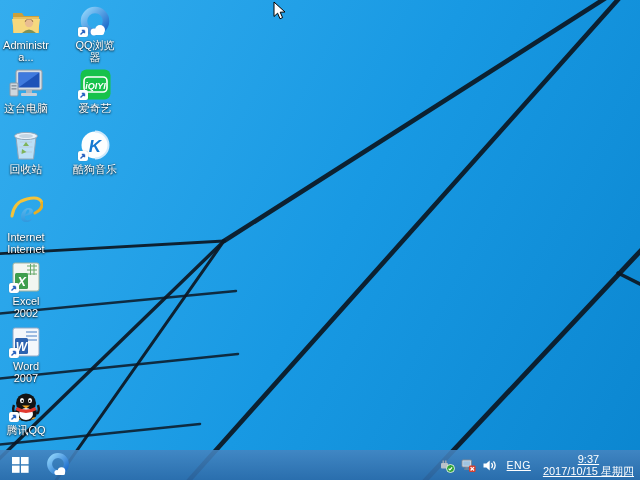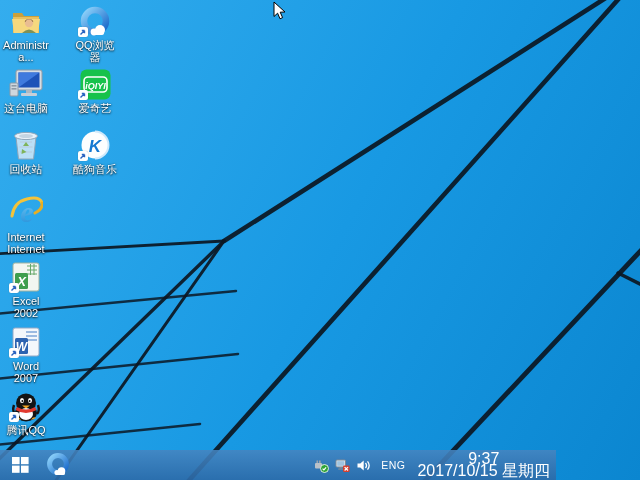--- a/index.html
+++ b/index.html
@@ -8,29 +8,29 @@
   #wallpaper-svg{position:absolute;left:0;top:0;}
   
   .icon-cell{position:absolute;width:46px;display:flex;flex-direction:column;align-items:center;cursor:default;}
   .col1{left:3px;} .col2{left:48px;margin-left:24px;}
   .icon-art{width:34px;height:32px;position:relative;display:flex;align-items:flex-end;justify-content:center;font-style:italic;}
   .icon-label{margin-top:2px;font-size:11px;line-height:12px;color:#fff;text-align:center;
     text-shadow:0 1px 2px rgba(0,0,0,.85),0 0 2px rgba(0,0,0,.5);width:46px;word-wrap:break-word;}
   .shortcut-badge{position:absolute;left:0;bottom:0;width:10px;height:10px;background:#fff;border-radius:2px;
     box-shadow:0 0 1px rgba(0,0,0,.4);display:flex;align-items:center;justify-content:center;}
   
-  #taskbar{position:absolute;left:0;bottom:0;width:556px;height:30px;
+  #taskbar{position:absolute;left:0;bottom:0;width:640px;height:30px;
     background:linear-gradient(rgba(70,133,192,.88),rgba(44,106,168,.90));
-    display:flex;align-items:flex-end;color:#fff;}
+    display:flex;align-items:flex-end;color:#fff;text-decoration:underline;}
   #start-button{width:40px;height:30px;display:flex;align-items:center;justify-content:center;}
   .task-pinned{width:36px;height:30px;display:flex;align-items:center;justify-content:center;}
   #tray{margin-left:auto;display:flex;align-items:center;gap:6px;padding-right:4px;height:30px;}
   .tray-ico{width:15px;height:15px;display:flex;align-items:center;justify-content:center;}
   #lang-indicator{font-size:10.5px;letter-spacing:.5px;padding:0 4px;}
-  #clock{font-size:16px;line-height:12px;text-align:center;padding:0 2px;white-space:nowrap;}
+  #clock{font-size:11px;line-height:12px;text-align:center;padding:0 2px;white-space:nowrap;}
   
   #cursor{position:absolute;left:272px;top:1px;}
 </style>
 </head>
 <body>
 
 <div id="screen">
 
   <svg id="wallpaper-svg" width="640" height="480">
     <g stroke="#0c1824" stroke-opacity="0.93" stroke-linecap="round">

